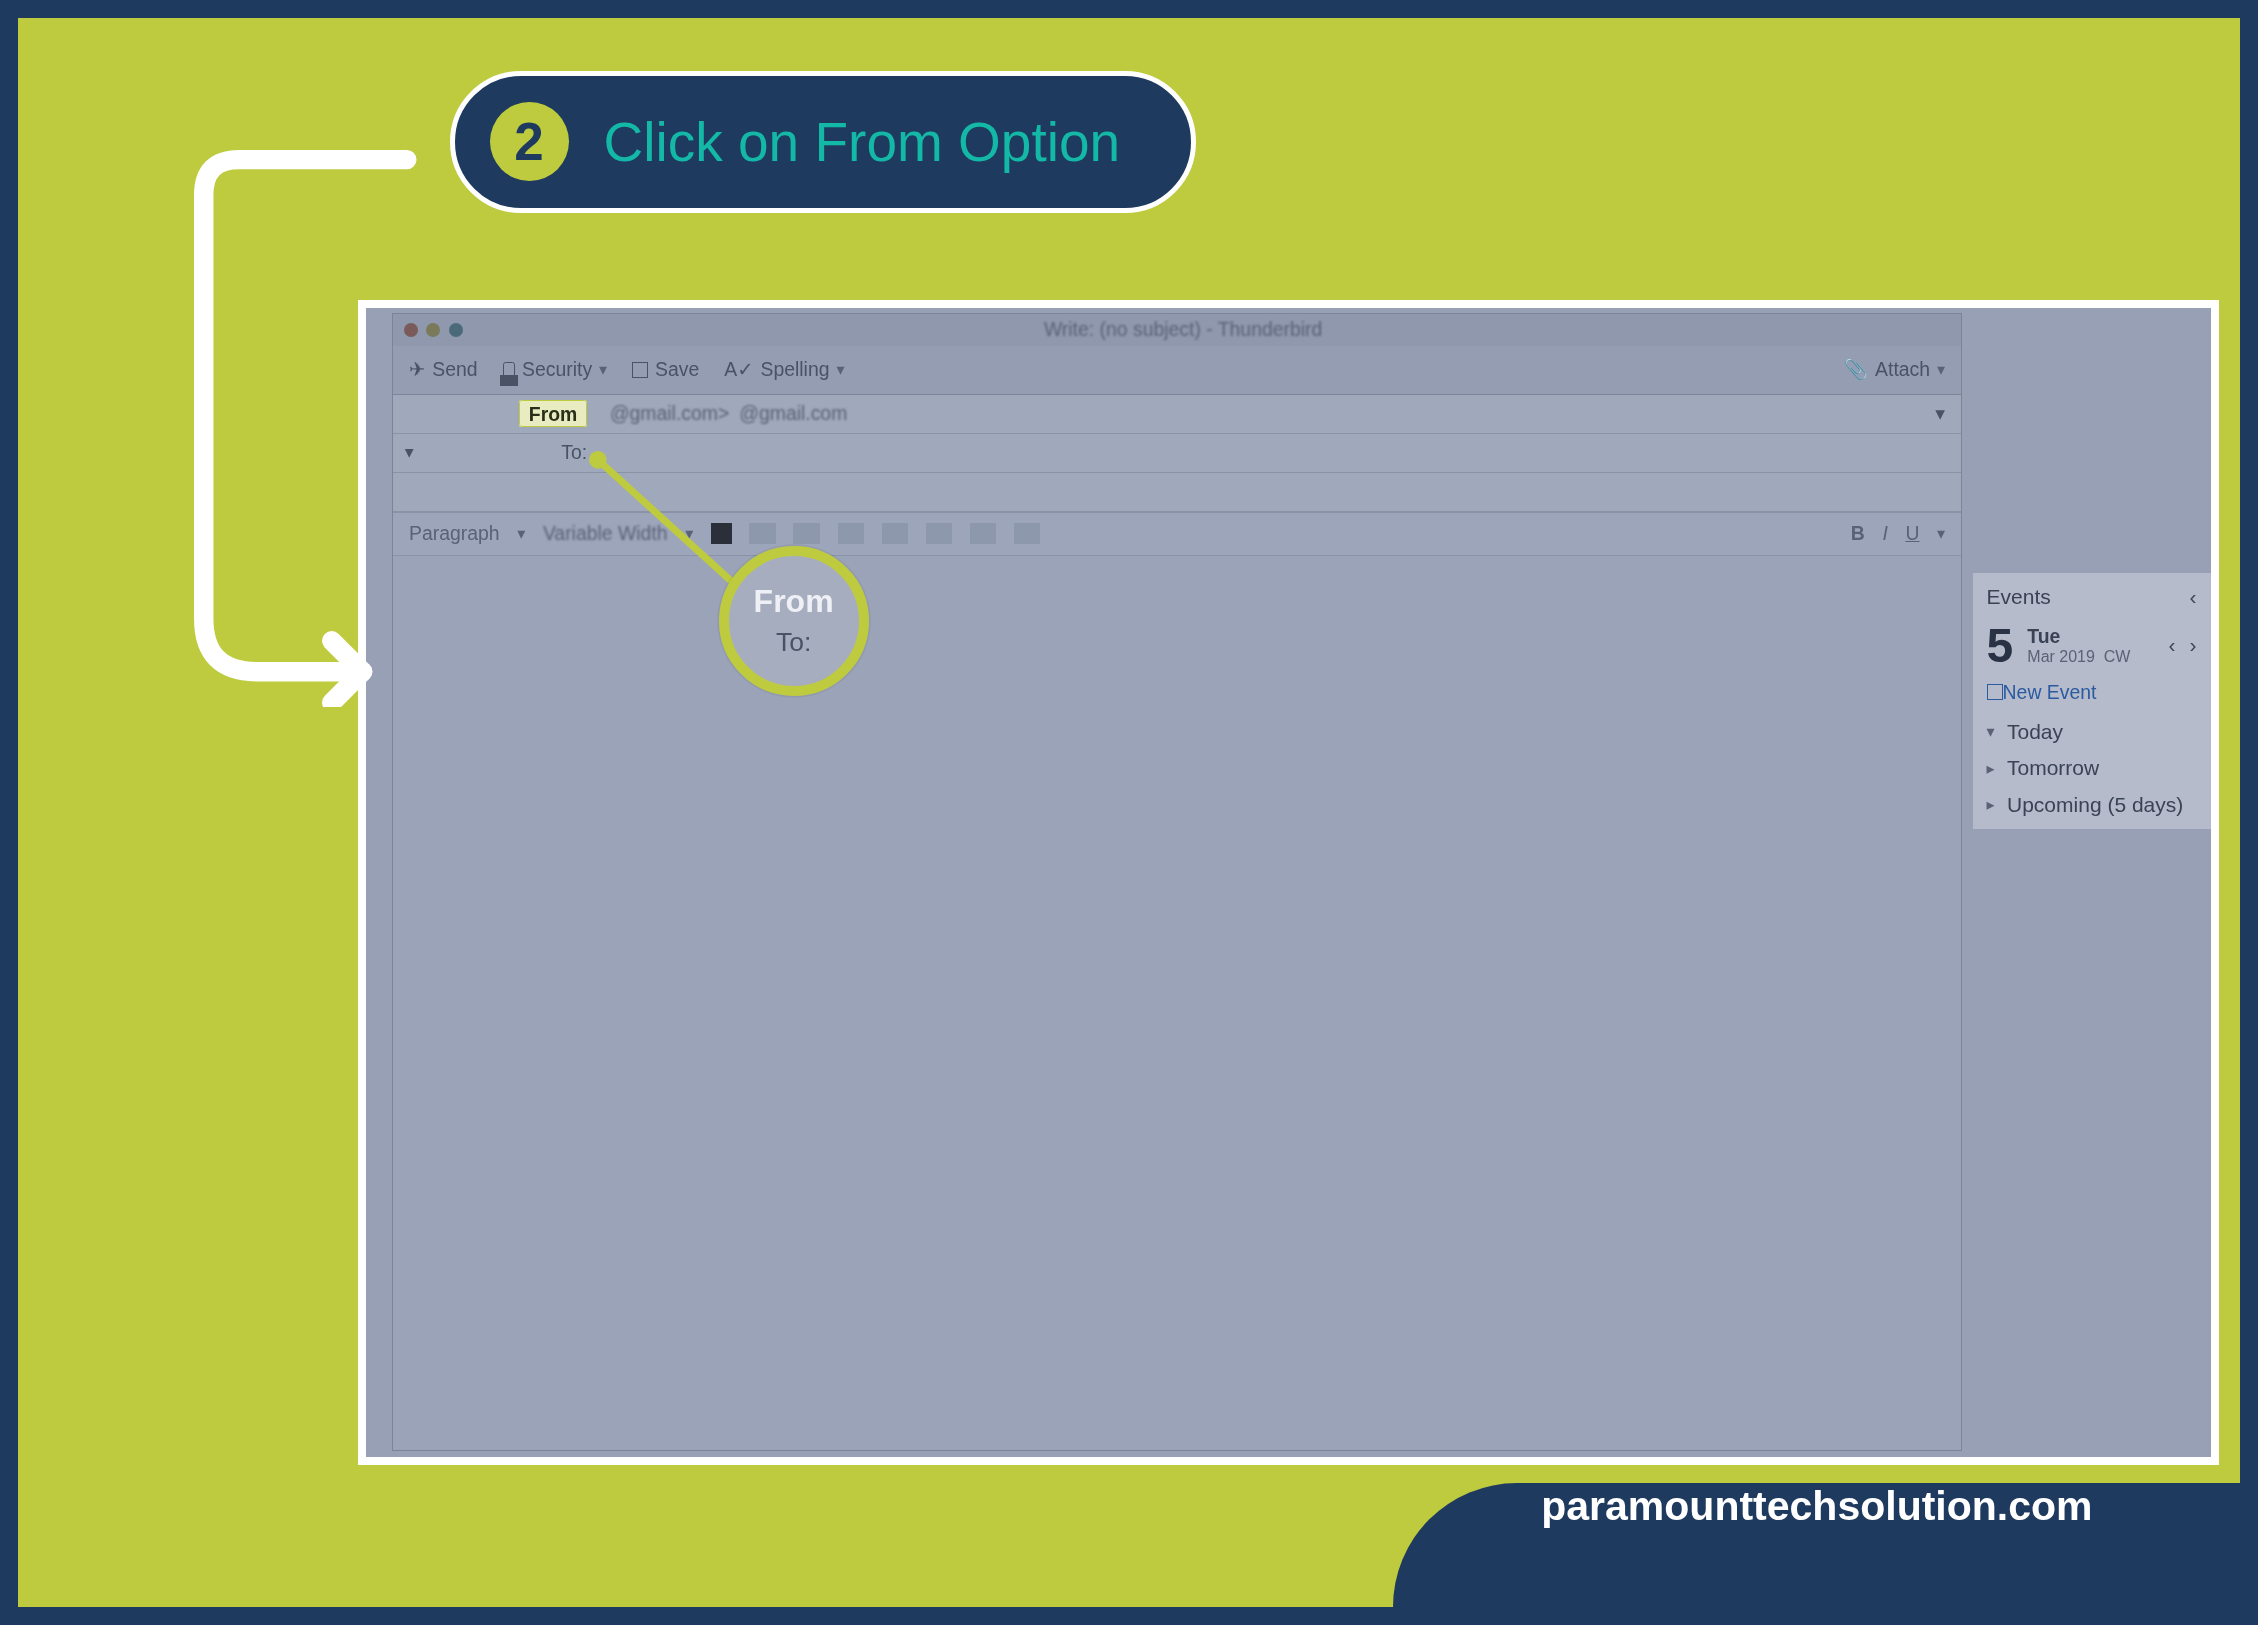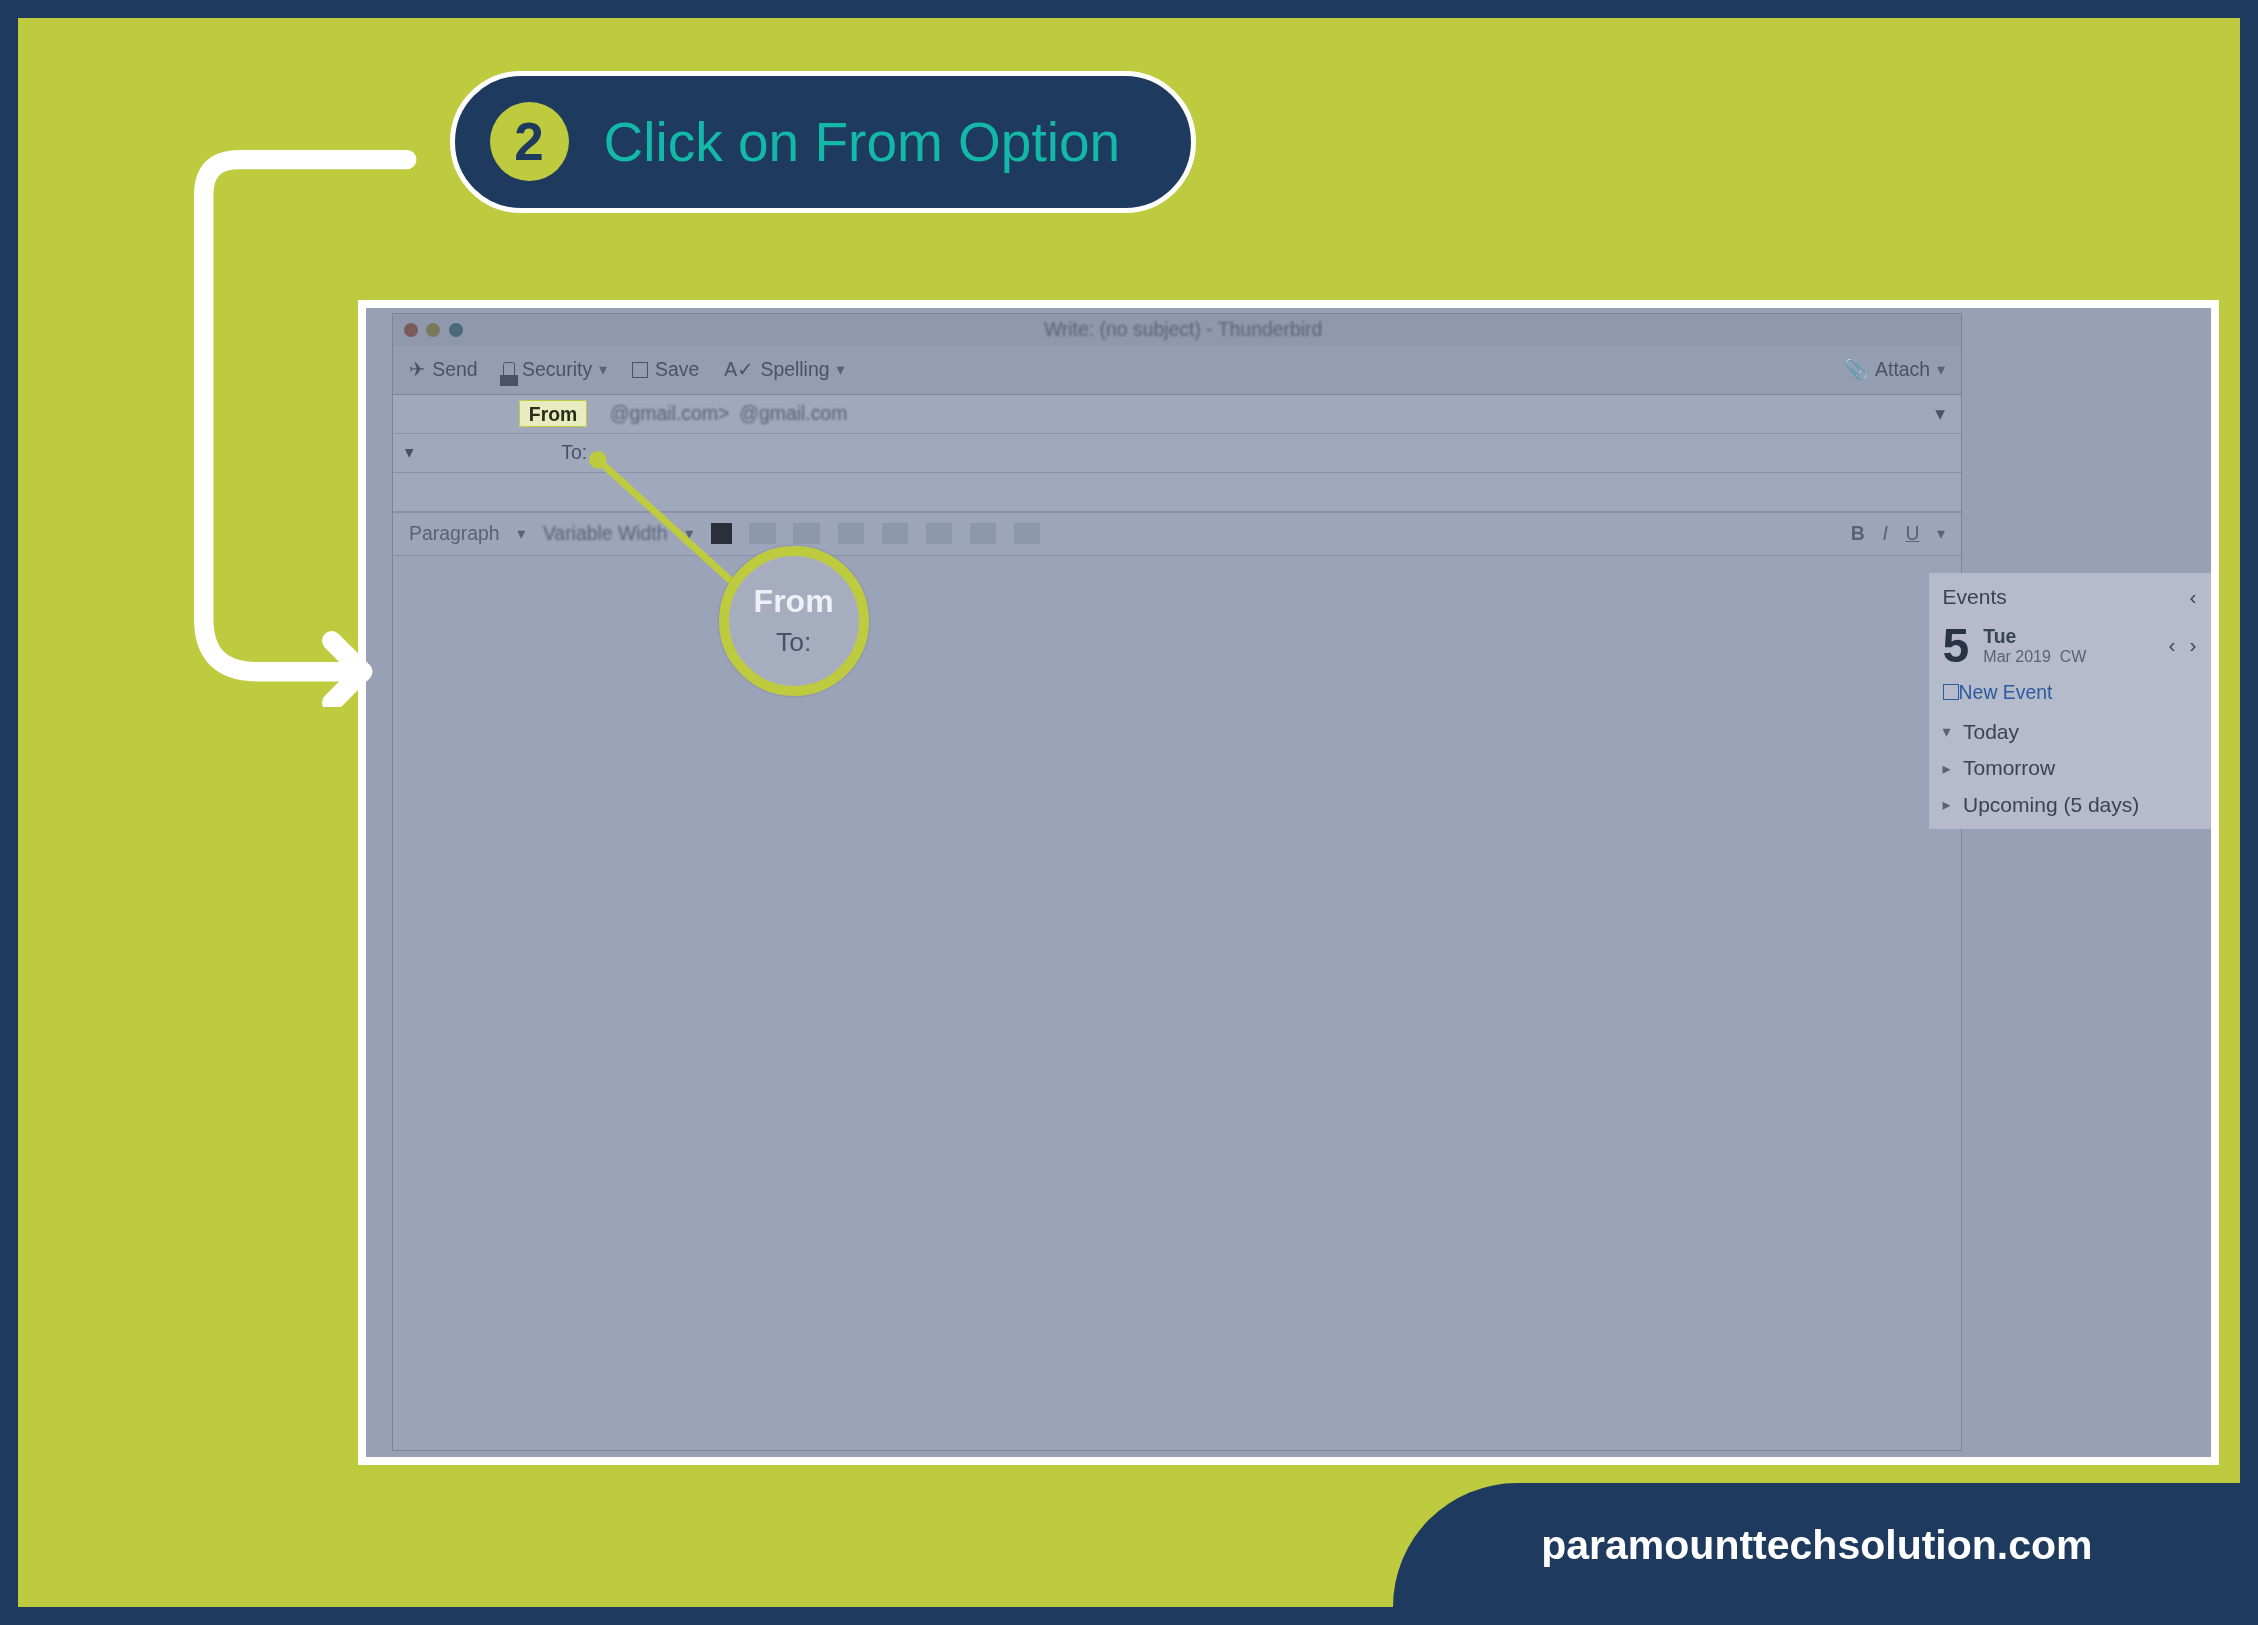--- a/index.html
+++ b/index.html
@@ -157,21 +157,21 @@
     color:#5a6276;
     font-size:19.4px;
   }
   .format-bar .swatch { width:21px; height:21px; background:#2a2f3a; display:inline-block; }
   .format-bar .fmt-icon { width:26.5px; height:21px; background:#7b8499; opacity:.4; }
   .compose-body { flex:1; background:#9aa3b8; height:calc(100% - 32px - 49px - 116px - 48px); }
   .calendar-panel {
     position:absolute;
     top: 265px;
     right: 0;
-    width: 282px;
+    width: 238px;
     background:#b5bbca;
     padding: 12.4px 14px;
     color:#3a4256;
     font-size:21px;
   }
   .cal-header { display:flex; justify-content:space-between; align-items:center; font-size:21px; margin-bottom:8.8px; }
   .cal-date-row { display:flex; align-items:center; gap:14px; }
   .cal-day-num { font-size:48px; font-weight:700; color:#2a3246; }
   .cal-day-meta { display:flex; flex-direction:column; font-size:19.4px; color:#3a4256; }
   .cal-sub { font-size:16px; color:#5a6276; }
@@ -210,21 +210,21 @@
   }
   .footer-tab {
     position:absolute;
     right:0;
     bottom:0;
     width: 847px;
     height: 124px;
     background:#1e3a5f;
     border-top-left-radius: 124px;
     display:flex;
-    align-items:center;
+    align-items:flex-start;
     justify-content:center;
     z-index: 40;
   }
   .footer-text {
     color:#fff;
     font-size:41px;
     font-weight:700;
   }
   .blurtext { color:#5a6276; filter: blur(0.9px); }
 </style>

